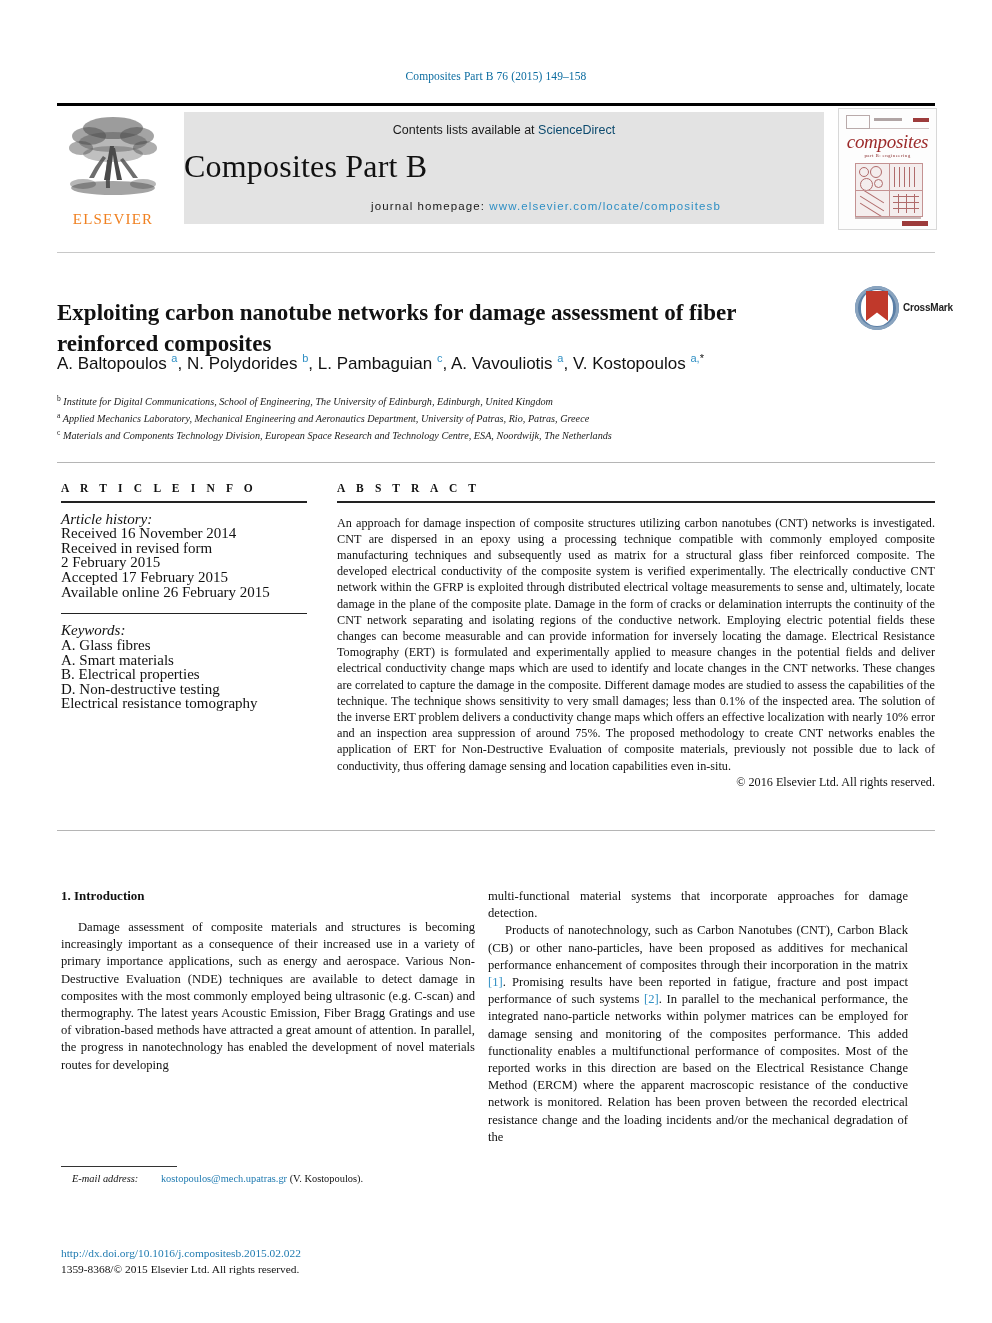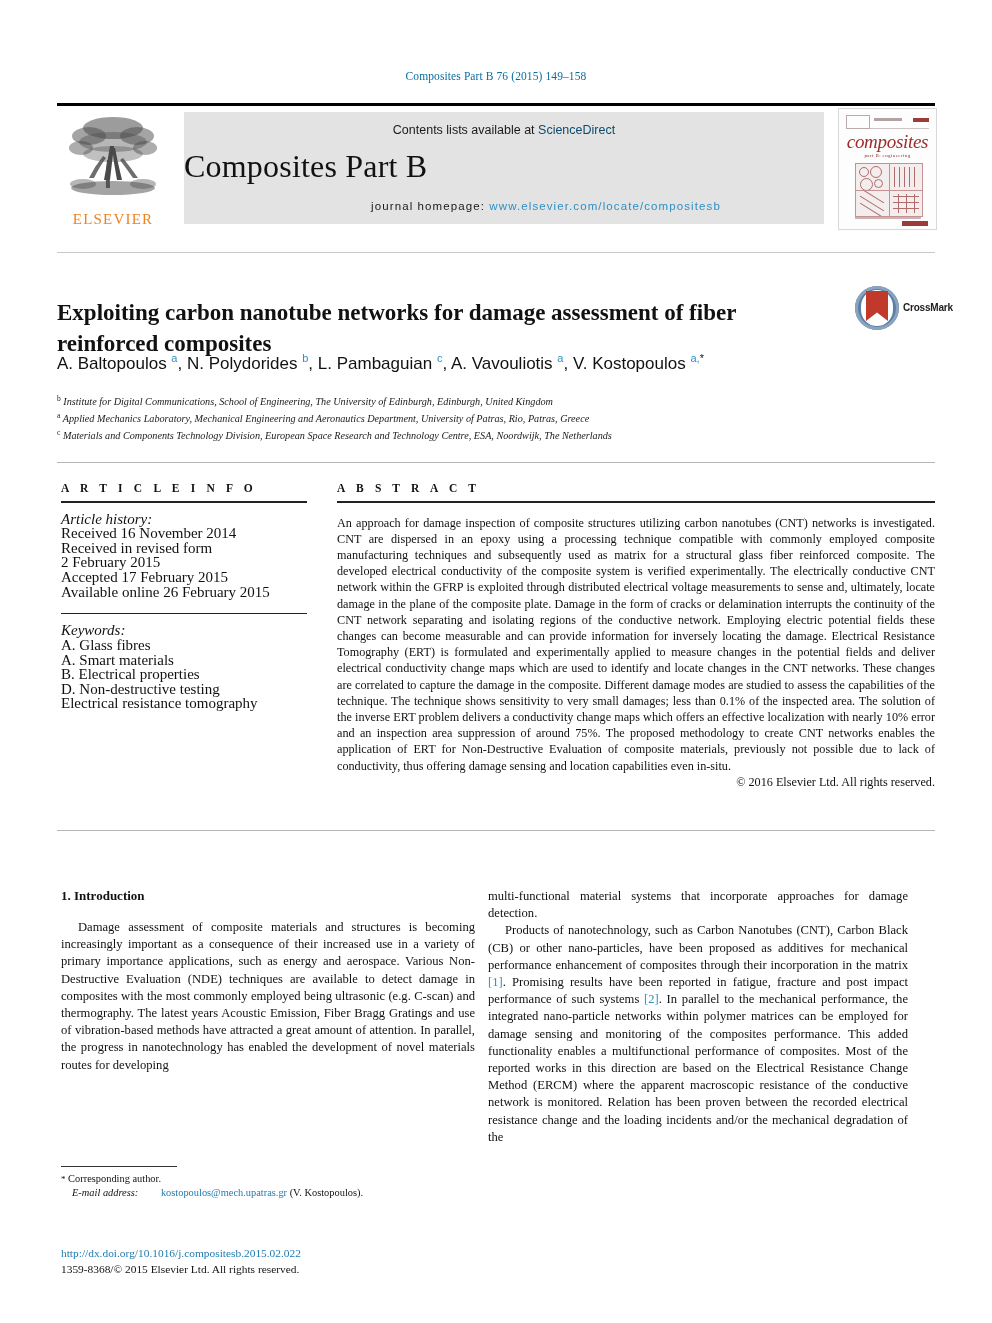--- a/index.html
+++ b/index.html
@@ -541,24 +541,20 @@
 
   <div class="body-right">
     <p class="para">multi-functional material systems that incorporate approaches for damage detection.</p>
     <p class="para indent">
       <span>Products of nanotechnology, such as Carbon Nanotubes (CNT), Carbon Black (CB) or other nano-particles, have been proposed as additives for mechanical performance enhancement of composites through their incorporation in the matrix </span><span class="cite">[1]</span><span>. Promising results have been reported in fatigue, fracture and post impact performance of such systems </span><span class="cite">[2]</span><span>. In parallel to the mechanical performance, the integrated nano-particle networks within polymer matrices can be employed for damage sensing and monitoring of the composites performance. This added functionality enables a multifunctional performance of composites. Most of the reported works in this direction are based on the Electrical Resistance Change Method (ERCM) where the apparent macroscopic resistance of the conductive network is monitored. Relation has been proven between the recorded electrical resistance change and the loading incidents and/or the mechanical degradation of the</span>
     </p>
   </div>
 
   <div class="foot-rule"></div>
   <div class="footnote">
-    <div>
-      <span class="star">*</span>
-      <span>Corresponding author.</span>
-    </div>
     <div style="padding-left:11px;">
       <span class="em-lbl">E-mail address:</span>
       <span class="mail">kostopoulos@mech.upatras.gr</span>
       <span>(V. Kostopoulos).</span>
     </div>
   </div>
 
   <div class="doi-block">
     <div class="doi-link">http://dx.doi.org/10.1016/j.compositesb.2015.02.022</div>
     <div class="issn-line">1359-8368/© 2015 Elsevier Ltd. All rights reserved.</div>

